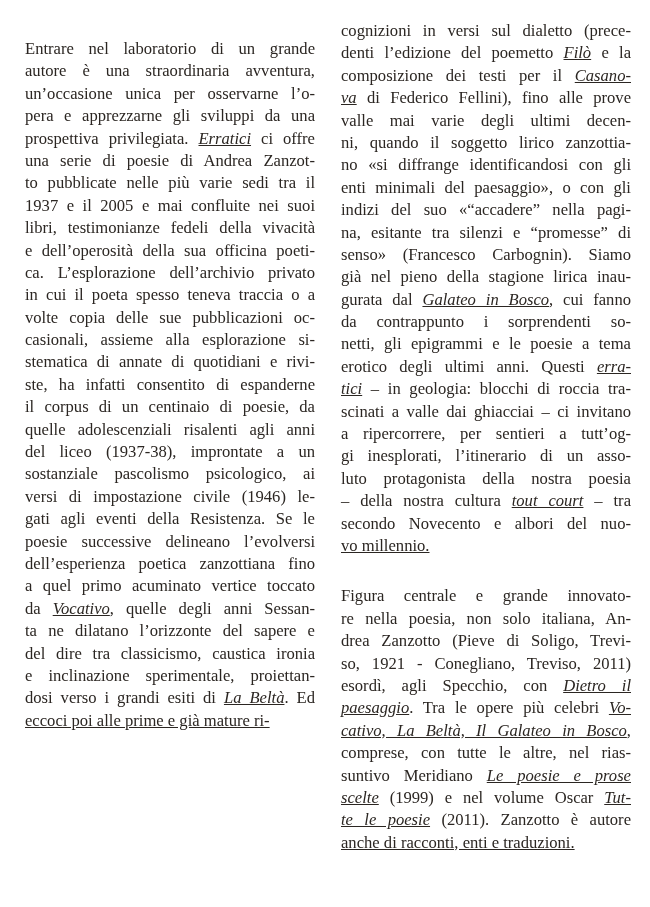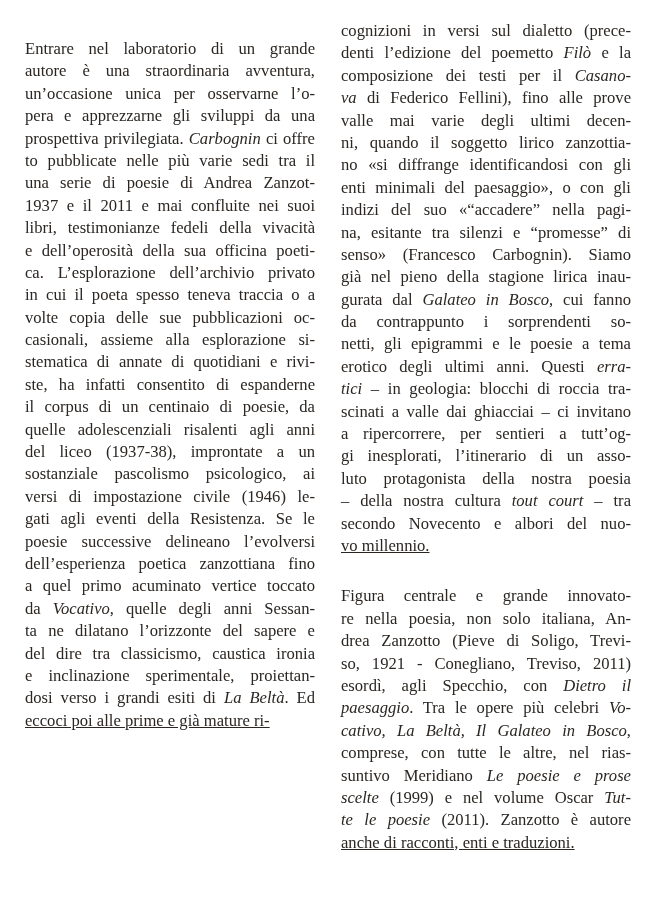--- a/index.html
+++ b/index.html
@@ -14,35 +14,35 @@
     font-size: 16.6px;
     line-height: 22.4px;
     text-align: justify;
     margin-top: 12px;
   }
   .col-left { left: 25px; top: 26px; }
   .col-right { left: 341px; top: 8px; }
   .line { display: block; white-space: nowrap; text-align-last: justify; height: 22.4px; }
   .line.last { text-align-last: left; text-decoration: underline; }
   .para-gap { height: 28px; }
-  i { font-style: italic; }
+  i { font-style: italic; text-decoration: underline; }
 </style>
 </head>
 <body>
 
 <div class="col col-left">
   <div>
       <span class="line"><span>Entrare nel laboratorio di un grande</span></span>
       <span class="line"><span>autore è una straordinaria avventura,</span></span>
       <span class="line"><span>un’occasione unica per osservarne l’o-</span></span>
       <span class="line"><span>pera e apprezzarne gli sviluppi da una</span></span>
-      <span class="line"><span>prospettiva privilegiata. </span><i>Carbognin</i><span> ci offre</span></span>
+      <span class="line"><span>prospettiva privilegiata. </span><i>Erratici</i><span> ci offre</span></span>
+      <span class="line"><span>una serie di poesie di Andrea Zanzot-</span></span>
       <span class="line"><span>to pubblicate nelle più varie sedi tra il</span></span>
-      <span class="line"><span>una serie di poesie di Andrea Zanzot-</span></span>
-      <span class="line"><span>1937 e il 2011 e mai confluite nei suoi</span></span>
+      <span class="line"><span>1937 e il 2005 e mai confluite nei suoi</span></span>
       <span class="line"><span>libri, testimonianze fedeli della vivacità</span></span>
       <span class="line"><span>e dell’operosità della sua officina poeti-</span></span>
       <span class="line"><span>ca. L’esplorazione dell’archivio privato</span></span>
       <span class="line"><span>in cui il poeta spesso teneva traccia o a</span></span>
       <span class="line"><span>volte copia delle sue pubblicazioni oc-</span></span>
       <span class="line"><span>casionali, assieme alla esplorazione si-</span></span>
       <span class="line"><span>stematica di annate di quotidiani e rivi-</span></span>
       <span class="line"><span>ste, ha infatti consentito di espanderne</span></span>
       <span class="line"><span>il corpus di un centinaio di poesie, da</span></span>
       <span class="line"><span>quelle adolescenziali risalenti agli anni</span></span>

